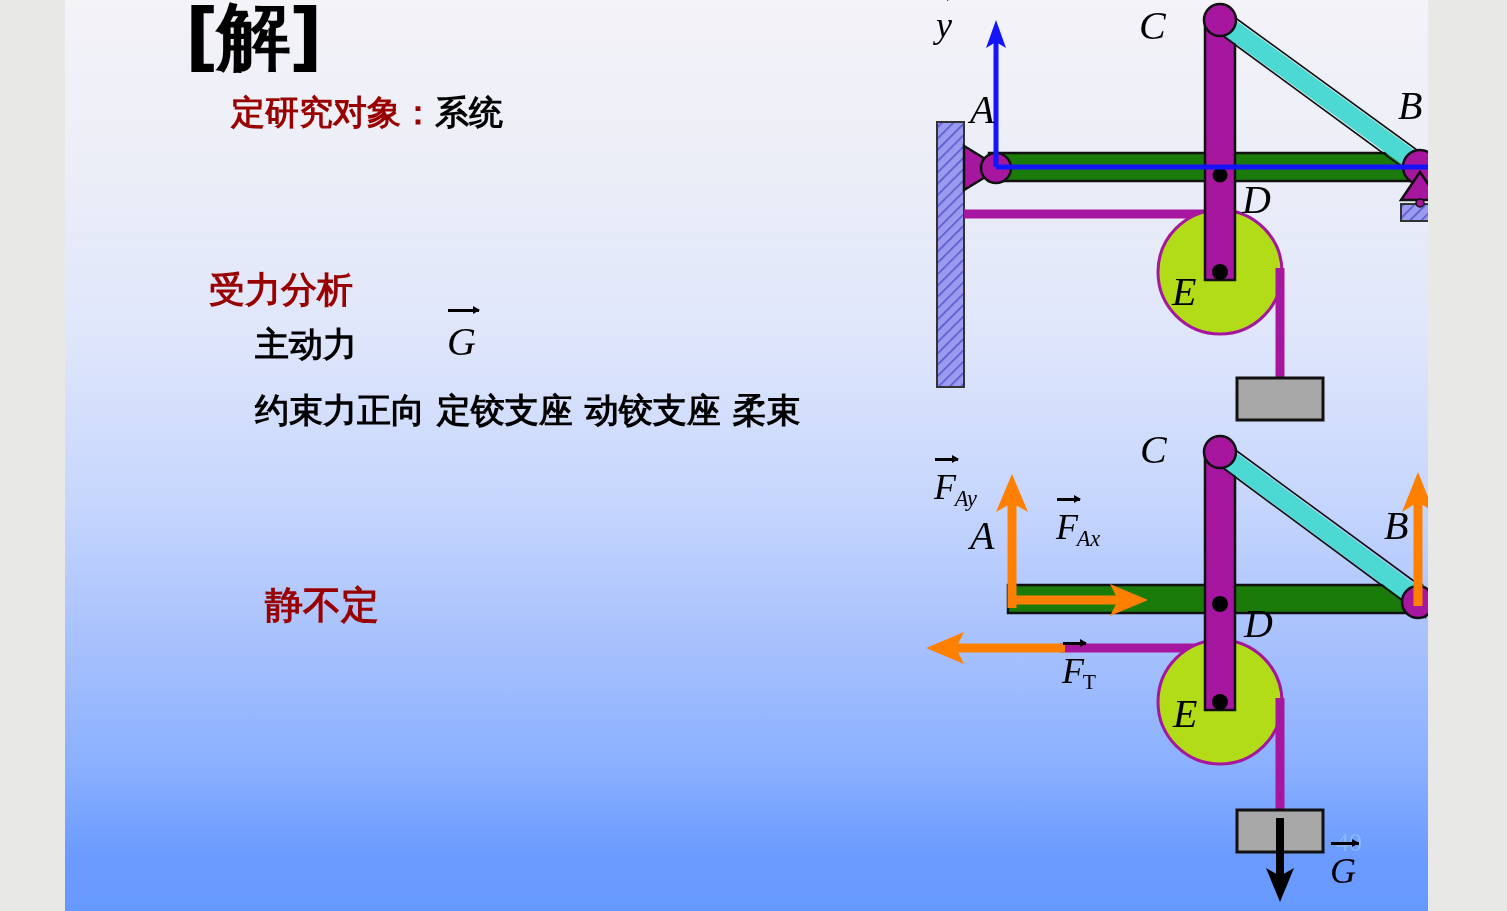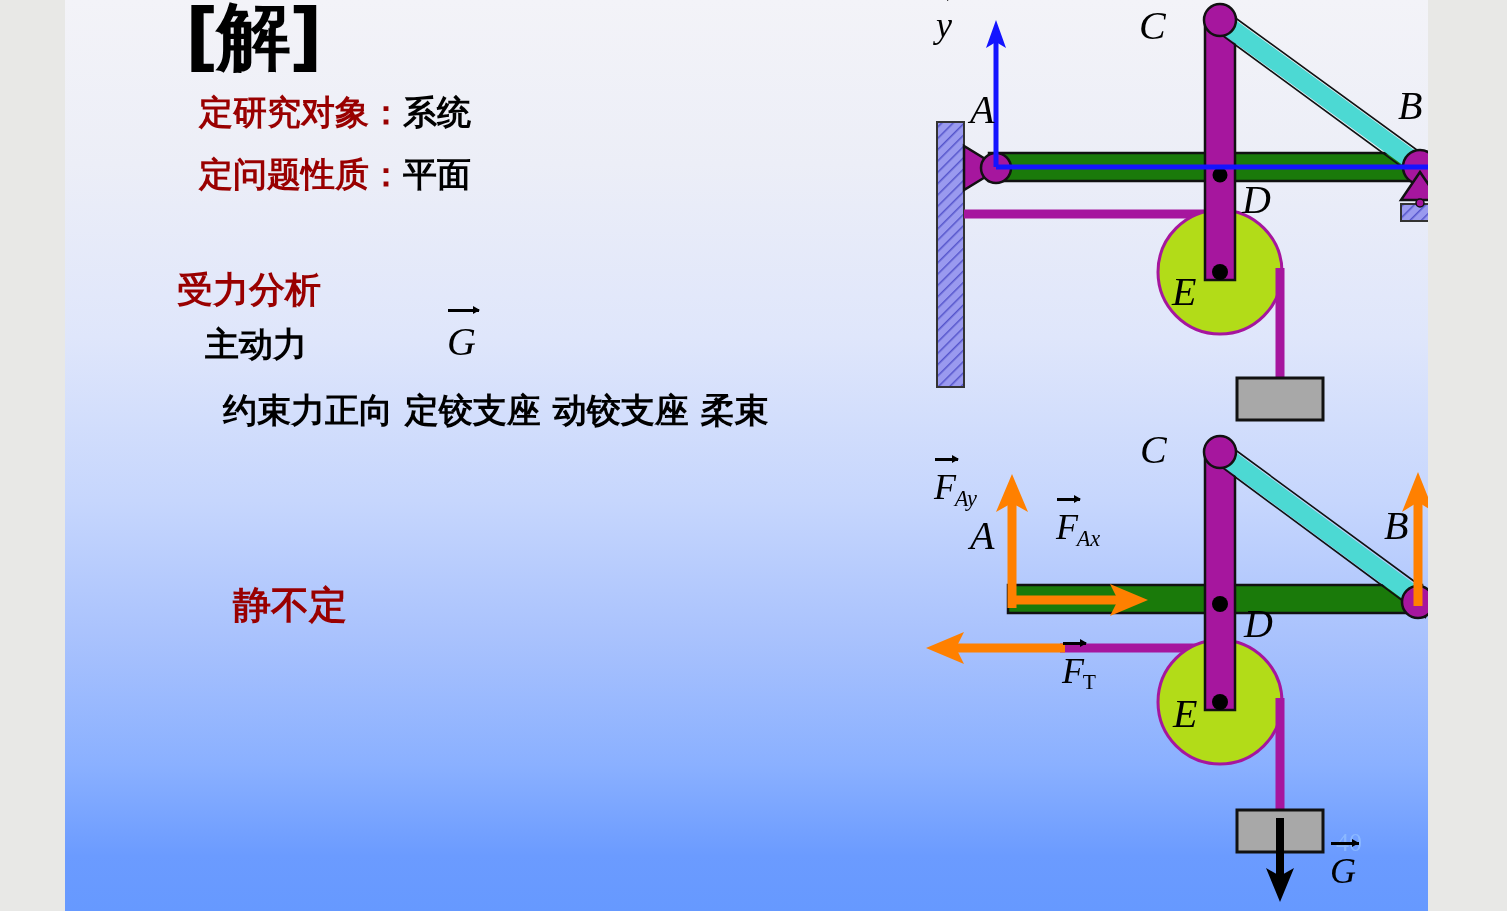--- a/index.html
+++ b/index.html
@@ -45,26 +45,27 @@
     letter-spacing: -2px; white-space: nowrap;
   }
 
   .red  { color: #990000; }
   .blk  { color: #000000; }
 
   .line {
     position: absolute; white-space: nowrap;
     font-family: "DejaVu Sans", sans-serif;
     font-weight: bold;
+    margin-left: 32px;
   }
   .l1 { left: 134px; top: 90px;  font-size: 34px; }
   .l2 { left: 134px; top: 152px; font-size: 34px; }
   .l3 { left: 140px; top: 208px; font-size: 34px; }
   .l4 { left: 112px; top: 266px; font-size: 36px; }
-  .l5 { left: 140px; top: 322px; font-size: 34px; text-align: center; }
+  .l5 { left: 158px; top: 322px; font-size: 34px; text-align: center; }
   .l6 { left: 158px; top: 388px; font-size: 34px; }
   .l7 { left: 134px; top: 498px; font-size: 38px; }
   .l8 { left: 168px; top: 580px; font-size: 38px; }
 
   .gvec {
     position: absolute; left: 382px; top: 318px;
     font-family: "Liberation Serif", serif;
     font-style: italic; font-weight: normal; font-size: 40px; color: #000;
   }
   .vecbar {
@@ -125,23 +126,20 @@
   <div id="slide">
 
     <div id="text-col">
 
       <div class="jie">[解]</div>
 
       <div class="line l1">
         <span class="red">定研究对象：</span><span class="blk">系统</span>
       </div>
 
-      <div class="line l2">
-        <span class="red">定问题性质：</span><span class="blk">平面</span>
-      </div>
 
 
       <div class="line l4">
         <span class="red">受力分析</span>
       </div>
 
       <div class="line l5">
         <span class="blk">主动力</span>
       </div>
 

